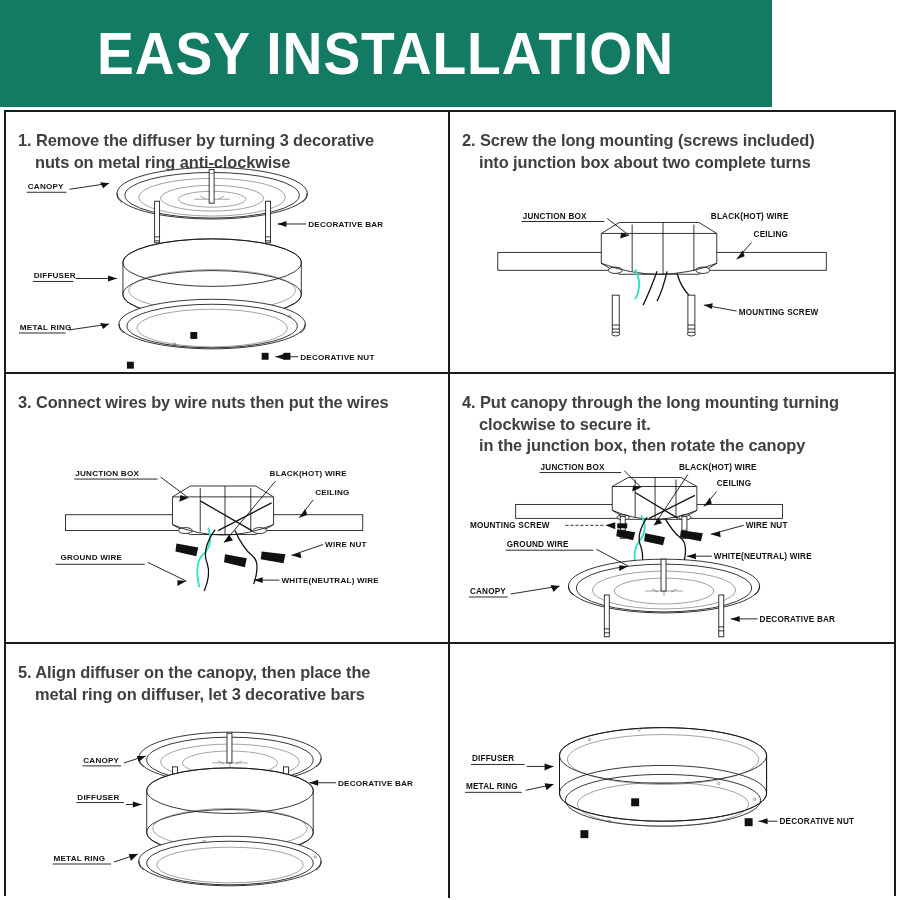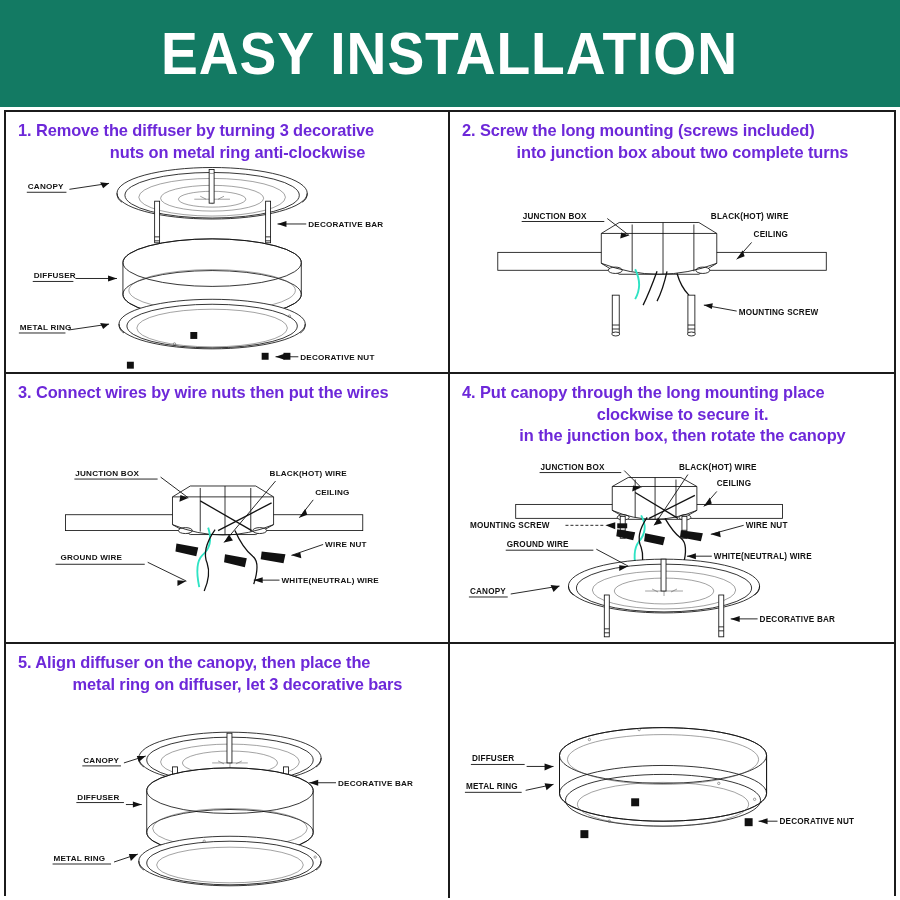--- a/index.html
+++ b/index.html
@@ -6,21 +6,21 @@
   body{
     width:900px;height:900px;
     background:#ffffff;
     font-family:"Liberation Sans", sans-serif;
     overflow:hidden;
   }
   .sheet{position:relative;width:900px;height:900px;box-sizing:border-box;}
 
   
   .header{
-    position:absolute;left:0;top:0;width:900px;height:107px;
+    position:absolute;left:0;top:0;width:772px;height:107px;
     background:#137a63;
     display:flex;align-items:center;justify-content:center;
   }
   .header-title{
     color:#ffffff;
     font-family:"Liberation Sans", sans-serif;
     font-size:60px;font-weight:bold;
     letter-spacing:1px;
     transform:scaleX(0.92);
     white-space:nowrap;
@@ -42,29 +42,29 @@
     box-sizing:border-box;
     border-right:2px solid #1b1b1b;
     border-bottom:2px solid #1b1b1b;
     overflow:hidden;
     background:#fff;
   }
   .cell.col2{border-right:none;padding-left:36px;}
   .cell.row3{border-bottom:none;}
 
   .step-text{
-    position:absolute;left:12px;top:8px;right:8px;
-    color:#6d28d9;
+    position:absolute;left:12px;top:18px;right:8px;
+    color:#404040;
     font-size:16.4px;font-weight:bold;
     line-height:1.32;
     letter-spacing:-0.1px;
   }
   .step-text .num{}
   .step-text .body{display:inline;}
-  .indent2{padding-left:17px;display:block;text-align:center;}
+  .indent2{padding-left:17px;display:block;}
 
   .fig{position:absolute;left:0;right:0;bottom:0;top:0;}
   svg.fig{display:block;}
 
   .lbl{
     font-family:"Liberation Sans", sans-serif;
     font-size:8.2px;font-weight:bold;fill:#111;
     letter-spacing:0.2px;
   }
   .ln{stroke:#111;stroke-width:0.9;fill:none;}
@@ -303,21 +303,21 @@
           <text class="lbl" x="278" y="211">WHITE(NEUTRAL) WIRE</text>
           <line class="ln" x1="276" y1="208" x2="250" y2="208"></line>
           <path class="nut" d="M250 208 l9 -3 l0 6 z"></path>
         </g>
       </svg>
     </div>
 
     <div class="cell col2 row2">
       <div class="step-text">
         <span class="num">4.</span>
-        <span class="body">Put canopy through the long mounting place</span>
+        <span class="body">Put canopy through the long mounting turning</span>
         <span class="indent2">clockwise to secure it.</span>
         <span class="indent2">in the junction box, then rotate the canopy</span>
       </div>
 
       <svg class="fig" viewBox="0 0 446 270">
         <g>
           <rect class="part-f" x="66" y="131" width="268" height="14"></rect>
         </g>
         <g>
           <path class="part-f" d="M163 113 L179 104 L232 104 L248 113 L248 137 L232 146 L179 146 L163 137 Z"></path>

